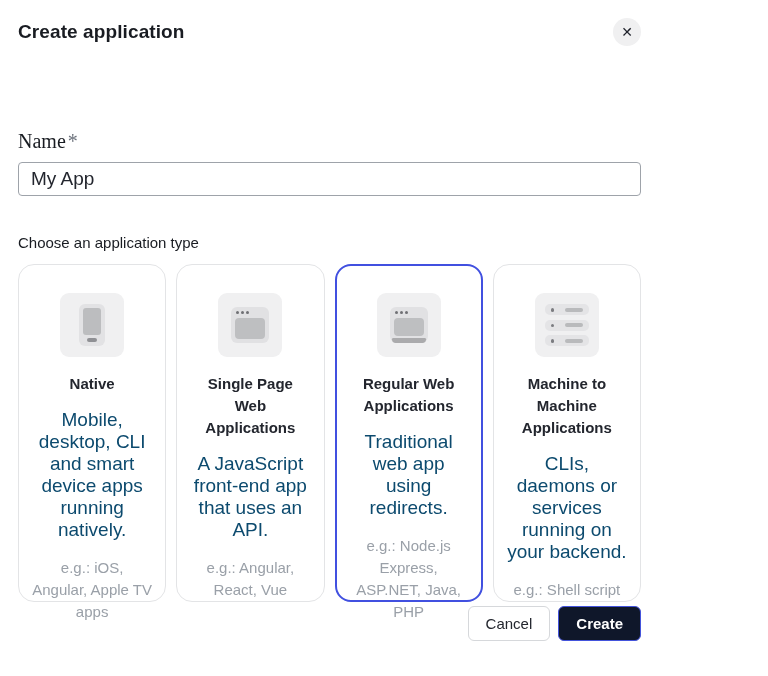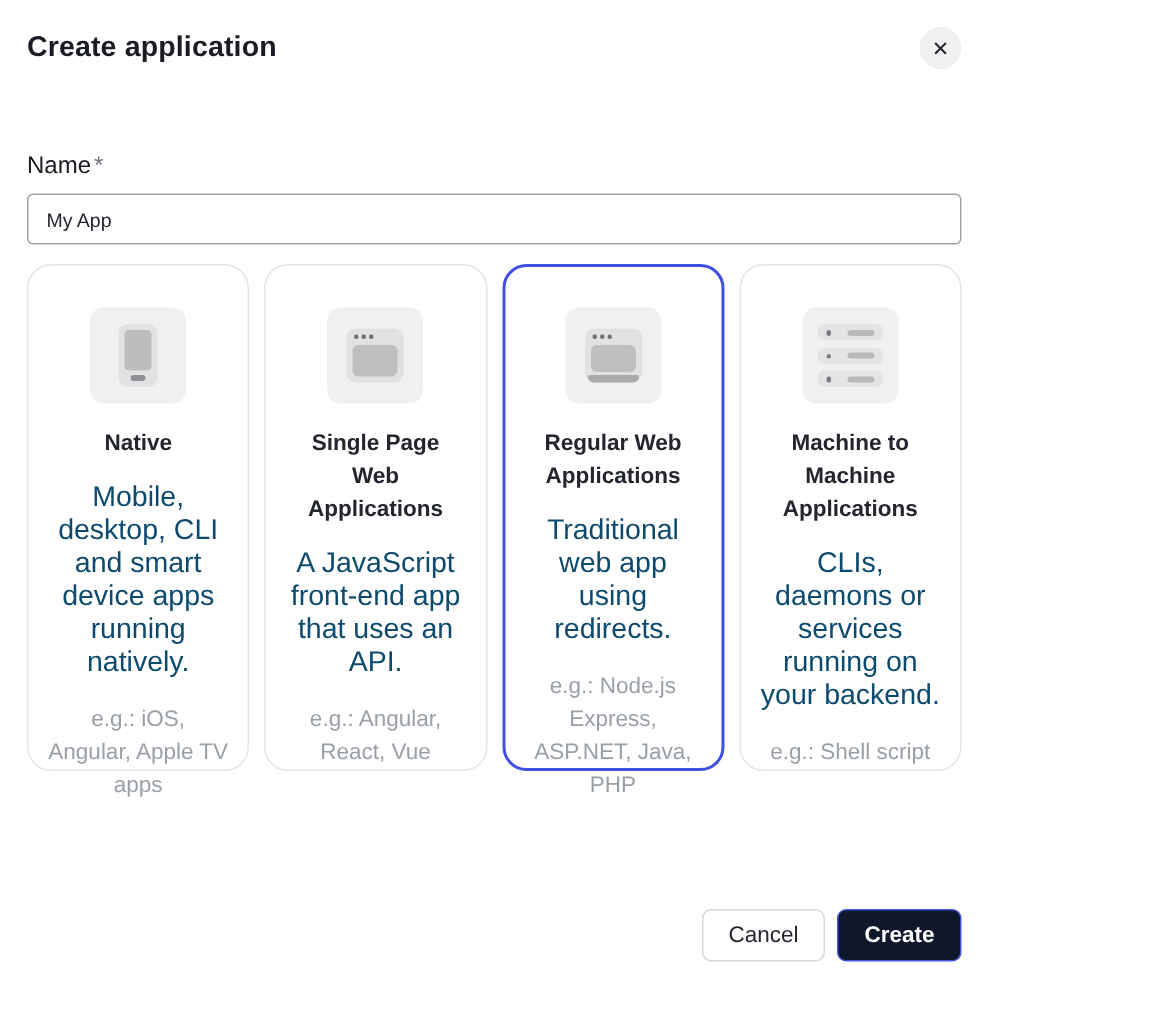--- a/index.html
+++ b/index.html
@@ -10,24 +10,24 @@
   .content { padding: 0 31px 0 18px; }
 
   
   .header { display: flex; align-items: center; justify-content: space-between; padding: 18px 31px 0 18px; }
   .title { font-size: 19px; font-weight: 700; letter-spacing: 0.1px; color: #191c22; }
   .close-btn { width: 28px; height: 28px; border-radius: 50%; background: #f0f0f1; border: none;
     display: flex; align-items: center; justify-content: center; cursor: pointer;
     font-size: 14px; color: #1e212a; line-height: 1; }
 
   
-  .name-label { margin-top: 56px; font-size: 16px; color: #191c22; }
+  .name-label { margin-top: 84px; font-size: 20px; color: #191c22; font-family: Liberation Serif, serif; }
   .name-label .req { color: #6c727c; margin-left: 2px; }
   .name-input { margin-top: 9px; width: 100%; height: 34px; border: 1px solid #9ea3aa; border-radius: 4px;
-    padding: 0 12px; font-size: 13px; color: #23262e; font-family: "Liberation Sans", sans-serif;
+    padding: 0 12px; font-size: 19px; color: #23262e; font-family: "Liberation Sans", sans-serif;
     outline: none; background: #fff; }
   .name-help { margin-top: 12px; font-size: 14.5px; color: #9aa0a8; }
 
   
   .type-label { margin-top: 38px; font-size: 15px; color: #191c22; }
 
   .cards { margin-top: 13px; display: grid; grid-template-columns: repeat(4, 1fr); gap: 10px; }
   .card { height: 338px; background: #fff; border: 1px solid #e3e4e6; border-radius: 16px;
     text-align: center; cursor: pointer; padding: 0 13px; }
   .card.selected { border: 2px solid #4150e0; padding: 0 12px; }
@@ -86,20 +86,21 @@
       <span>✕</span>
     </button>
   </div>
 
   <div class="content">
     <div class="name-label">
       <span>Name</span><span class="req">*</span>
     </div>
     <input class="name-input" type="text" value="My App" style="">
 
+    <div class="type-label">Choose an application type</div>
 
     <div class="cards">
 
       <div class="card">
         <div class="icon-tile">
           <div class="phone-body">
             <div class="phone-screen"></div>
             <div class="phone-home"></div>
           </div>
         </div>

